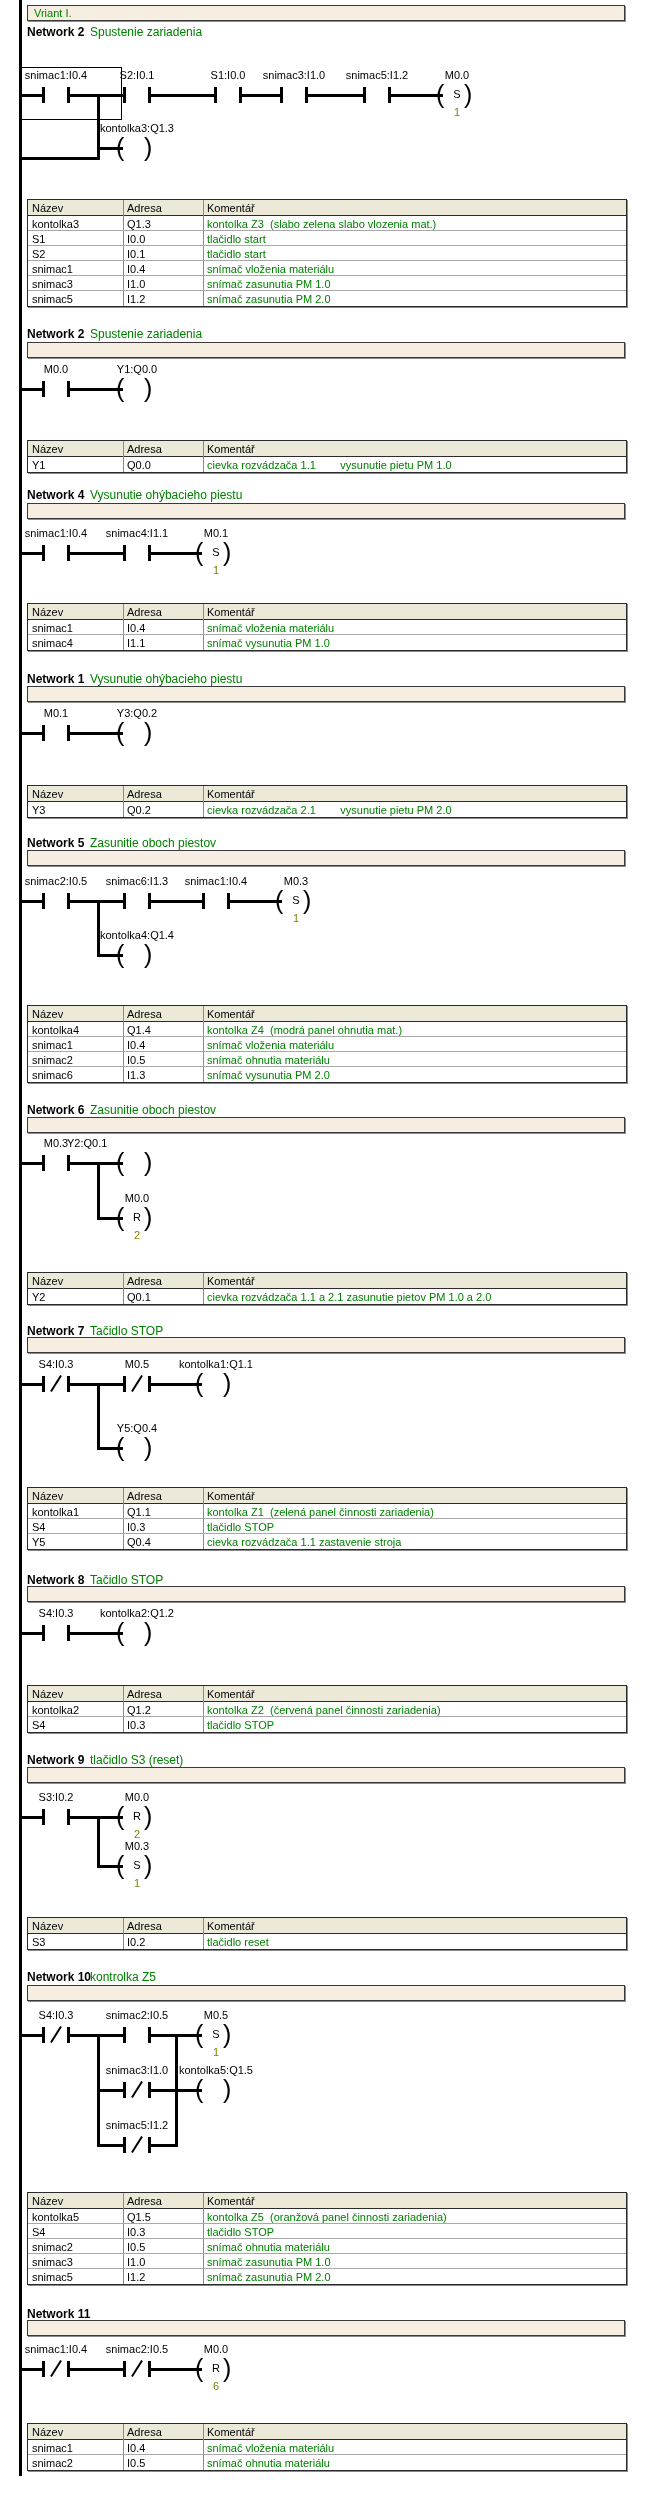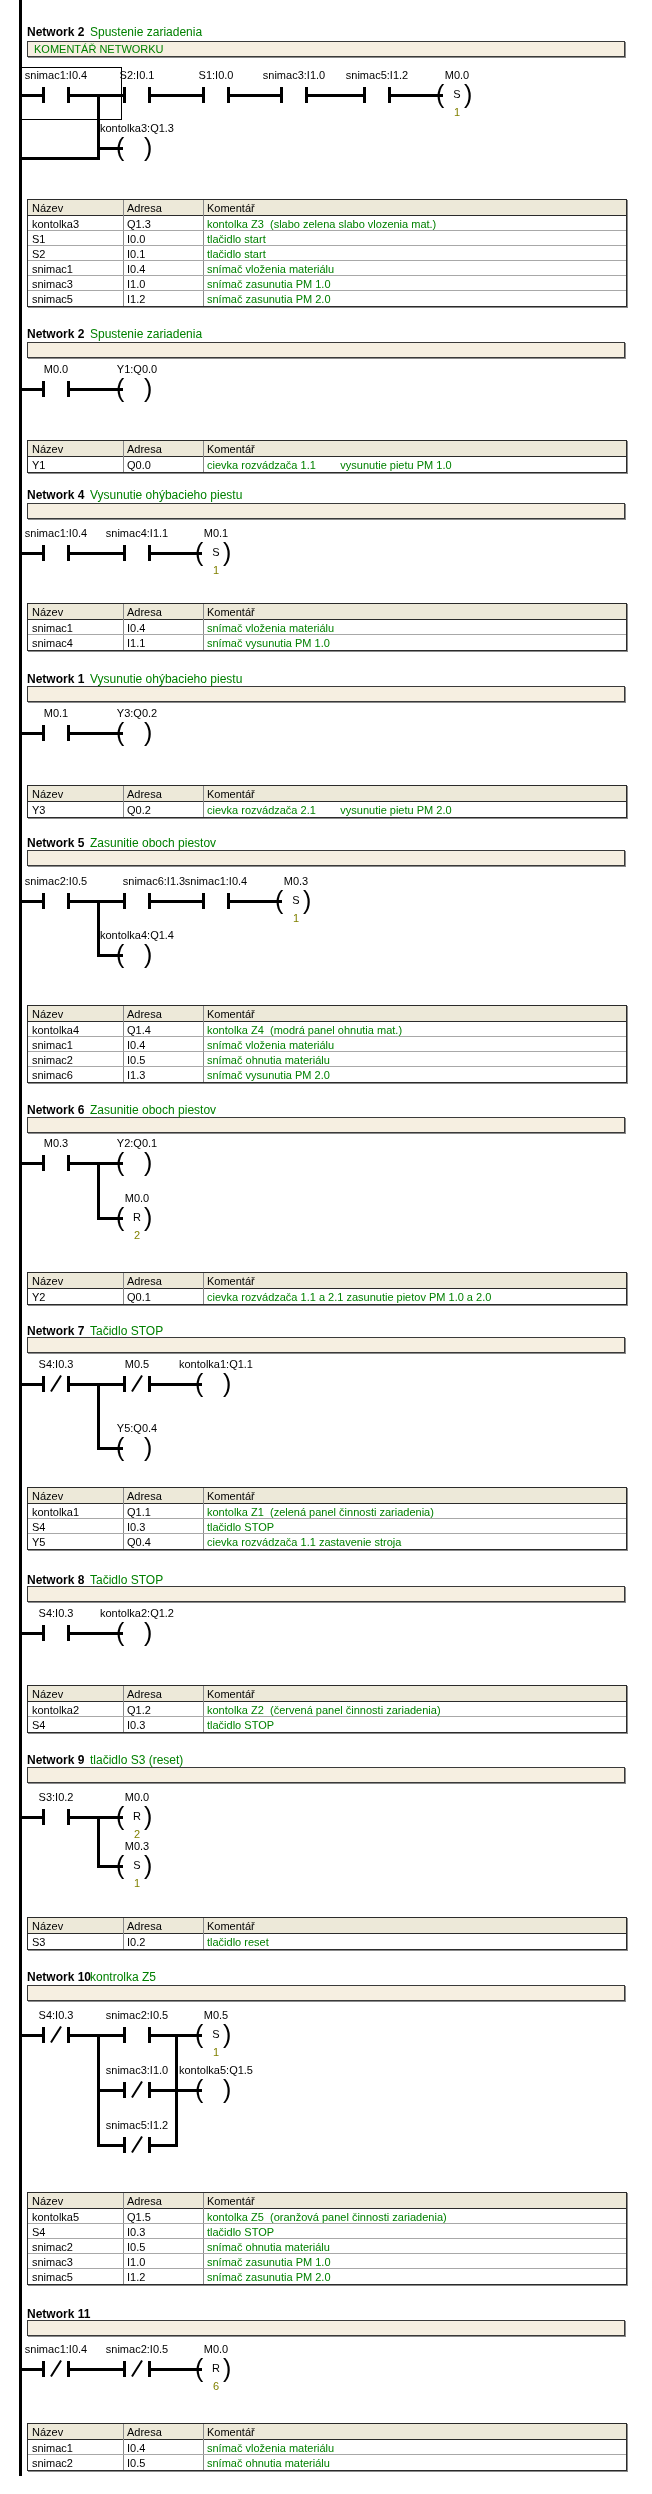--- a/index.html
+++ b/index.html
@@ -11,41 +11,41 @@
           color:#008000;white-space:pre;}
   .nlabel{font-size:12px;font-weight:bold;white-space:pre;}
   .ntitle{font-size:12px;color:#008000;white-space:pre;}
   .cellt{font-size:11px;line-height:14px;white-space:pre;overflow:hidden;}
 </style>
 </head>
 <body>
 
 <div id="canvas">
     <div style="left: 19px; top: 0px; width: 3px; height: 2476px; background: rgb(0, 0, 0);"></div>
+    <div class="banner" style="top: 5px;">Vriant I.</div>
     <div class="nlabel" style="left: 27px; top: 25px;">Network 2</div>
     <div class="ntitle" style="left: 90px; top: 25px;">Spustenie zariadenia</div>
-    <div class="banner" style="top: 41px;">KOMENTÁŘ NETWORKU</div>
     <div style="left: 19px; top: 94px; width: 424px; height: 3px; background: rgb(0, 0, 0);"></div>
     <div style="left: 19px; top: 67px; width: 101px; height: 51px; border: 1px solid rgb(0, 0, 0);"></div>
     <div style="left: 97px; top: 94px; width: 3px; height: 66px; background: rgb(0, 0, 0);"></div>
     <div style="left: 19px; top: 157px; width: 78px; height: 3px; background: rgb(0, 0, 0);"></div>
     <div style="left: 97px; top: 147px; width: 26px; height: 3px; background: rgb(0, 0, 0);"></div>
     <div style="left: -14px; top: 69px; width: 140px; height: 46px;">
       <div style="left: 59px; top: 22px; width: 22px; height: 8px; background: rgb(255, 255, 255);"></div>
       <div style="left: 56px; top: 18px; width: 3px; height: 16px; background: rgb(0, 0, 0);"></div>
       <div style="left: 81px; top: 18px; width: 3px; height: 16px; background: rgb(0, 0, 0);"></div>
       <div style="left: 0px; top: 0px; width: 140px; text-align: center; font-size: 11px; white-space: pre;">snimac1:I0.4</div>
     </div>
     <div style="left: 67px; top: 69px; width: 140px; height: 46px;">
       <div style="left: 59px; top: 22px; width: 22px; height: 8px; background: rgb(255, 255, 255);"></div>
       <div style="left: 56px; top: 18px; width: 3px; height: 16px; background: rgb(0, 0, 0);"></div>
       <div style="left: 81px; top: 18px; width: 3px; height: 16px; background: rgb(0, 0, 0);"></div>
       <div style="left: 0px; top: 0px; width: 140px; text-align: center; font-size: 11px; white-space: pre;">S2:I0.1</div>
     </div>
-    <div style="left: 146px; top: 69px; width: 140px; height: 46px;">
+    <div style="left: 158px; top: 69px; width: 140px; height: 46px;">
       <div style="left: 59px; top: 22px; width: 22px; height: 8px; background: rgb(255, 255, 255);"></div>
       <div style="left: 56px; top: 18px; width: 3px; height: 16px; background: rgb(0, 0, 0);"></div>
       <div style="left: 81px; top: 18px; width: 3px; height: 16px; background: rgb(0, 0, 0);"></div>
       <div style="left: 0px; top: 0px; width: 140px; text-align: center; font-size: 11px; white-space: pre;">S1:I0.0</div>
     </div>
     <div style="left: 224px; top: 69px; width: 140px; height: 46px;">
       <div style="left: 59px; top: 22px; width: 22px; height: 8px; background: rgb(255, 255, 255);"></div>
       <div style="left: 56px; top: 18px; width: 3px; height: 16px; background: rgb(0, 0, 0);"></div>
       <div style="left: 81px; top: 18px; width: 3px; height: 16px; background: rgb(0, 0, 0);"></div>
       <div style="left: 0px; top: 0px; width: 140px; text-align: center; font-size: 11px; white-space: pre;">snimac3:I1.0</div>
@@ -198,21 +198,21 @@
     <div style="left: -14px; top: 875px; width: 140px; height: 46px;">
       <div style="left: 59px; top: 22px; width: 22px; height: 8px; background: rgb(255, 255, 255);"></div>
       <div style="left: 56px; top: 18px; width: 3px; height: 16px; background: rgb(0, 0, 0);"></div>
       <div style="left: 81px; top: 18px; width: 3px; height: 16px; background: rgb(0, 0, 0);"></div>
       <div style="left: 0px; top: 0px; width: 140px; text-align: center; font-size: 11px; white-space: pre;">snimac2:I0.5</div>
     </div>
     <div style="left: 67px; top: 875px; width: 140px; height: 46px;">
       <div style="left: 59px; top: 22px; width: 22px; height: 8px; background: rgb(255, 255, 255);"></div>
       <div style="left: 56px; top: 18px; width: 3px; height: 16px; background: rgb(0, 0, 0);"></div>
       <div style="left: 81px; top: 18px; width: 3px; height: 16px; background: rgb(0, 0, 0);"></div>
-      <div style="left: 17px; top: 0px; width: 140px; text-align: center; font-size: 11px; white-space: pre;">snimac6:I1.3</div>
+      <div style="left: 0px; top: 0px; width: 140px; text-align: center; font-size: 11px; white-space: pre;">snimac6:I1.3</div>
     </div>
     <div style="left: 146px; top: 875px; width: 140px; height: 46px;">
       <div style="left: 59px; top: 22px; width: 22px; height: 8px; background: rgb(255, 255, 255);"></div>
       <div style="left: 56px; top: 18px; width: 3px; height: 16px; background: rgb(0, 0, 0);"></div>
       <div style="left: 81px; top: 18px; width: 3px; height: 16px; background: rgb(0, 0, 0);"></div>
       <div style="left: 0px; top: 0px; width: 140px; text-align: center; font-size: 11px; white-space: pre;">snimac1:I0.4</div>
     </div>
     <div style="left: 226px; top: 875px; width: 140px; height: 58px;">
       <div style="left: 49px; top: 12px; width: 14px; height: 28px; font-size: 25px; line-height: 26px;">(</div>
       <div style="left: 77px; top: 12px; width: 14px; height: 28px; font-size: 25px; line-height: 26px;">)</div>
@@ -256,21 +256,21 @@
     <div style="left: 97px; top: 1217px; width: 26px; height: 3px; background: rgb(0, 0, 0);"></div>
     <div style="left: -14px; top: 1137px; width: 140px; height: 46px;">
       <div style="left: 59px; top: 22px; width: 22px; height: 8px; background: rgb(255, 255, 255);"></div>
       <div style="left: 56px; top: 18px; width: 3px; height: 16px; background: rgb(0, 0, 0);"></div>
       <div style="left: 81px; top: 18px; width: 3px; height: 16px; background: rgb(0, 0, 0);"></div>
       <div style="left: 0px; top: 0px; width: 140px; text-align: center; font-size: 11px; white-space: pre;">M0.3</div>
     </div>
     <div style="left: 67px; top: 1137px; width: 140px; height: 58px;">
       <div style="left: 49px; top: 12px; width: 14px; height: 28px; font-size: 25px; line-height: 26px;">(</div>
       <div style="left: 77px; top: 12px; width: 14px; height: 28px; font-size: 25px; line-height: 26px;">)</div>
-      <div style="left: 0px; top: 0px; width: 140px; text-align: center; font-size: 11px; white-space: pre;">Y2:Q0.1</div>
+      <div style="left: 0px; top: 0px; width: 140px; text-align: left; font-size: 11px; white-space: pre;">Y2:Q0.1</div>
     </div>
     <div style="left: 67px; top: 1192px; width: 140px; height: 58px;">
       <div style="left: 49px; top: 12px; width: 14px; height: 28px; font-size: 25px; line-height: 26px;">(</div>
       <div style="left: 77px; top: 12px; width: 14px; height: 28px; font-size: 25px; line-height: 26px;">)</div>
       <div style="left: 0px; top: 0px; width: 140px; text-align: center; font-size: 11px; white-space: pre;">M0.0</div>
       <div style="left: 58px; top: 19px; width: 24px; text-align: center; font-size: 11px;">R</div>
       <div style="left: 58px; top: 37px; width: 24px; text-align: center; font-size: 11px; color: rgb(128, 128, 0);">2</div>
     </div>
     <div style="left: 27px; top: 1272px; width: 598px; height: 31px; border: 1px solid rgb(43, 43, 43); background: rgb(255, 255, 255); box-shadow: rgb(138, 138, 138) 1px 1px 0px;">
       <div style="left: 0px; top: 0px; width: 598px; height: 15px; background: rgb(237, 233, 217); border-bottom: 1px solid rgb(43, 43, 43);"></div>

